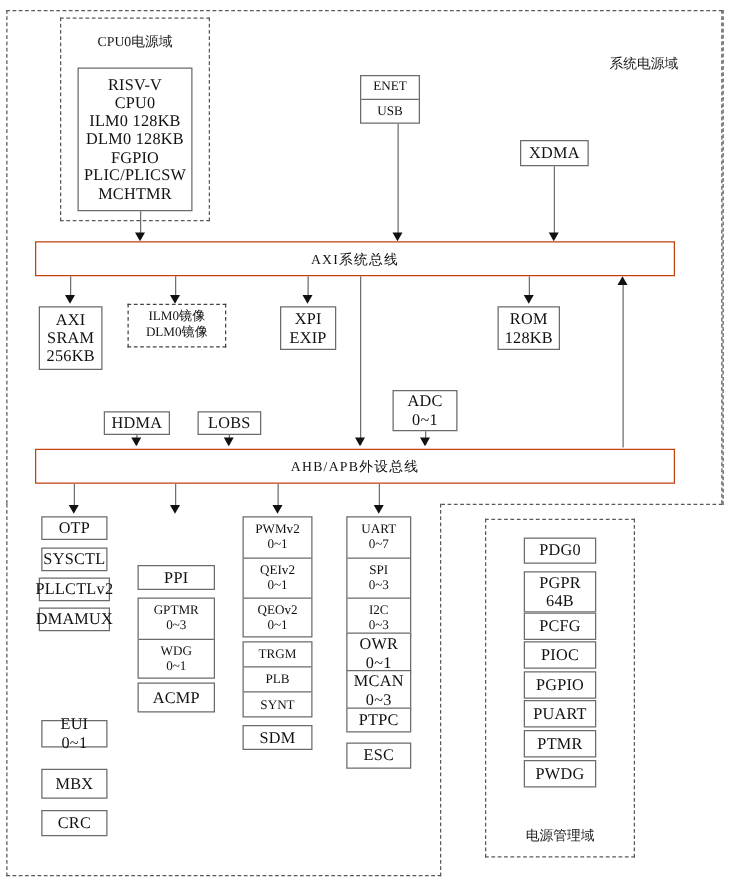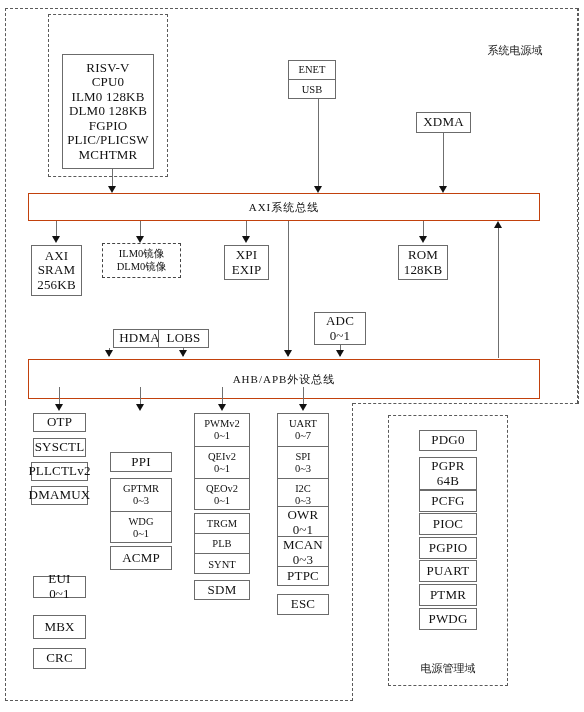--- a/index.html
+++ b/index.html
@@ -89,20 +89,21 @@
 
 <div id="stage">
 
   <div class="dashbox" style="left:5px;top:8px;width:573px;height:395px;border-bottom:none;"></div>
   <div class="dashbox" style="left:5px;top:403px;width:348px;height:298px;border-top:none;"></div>
   <div class="hline" style="left:353px;top:403px;width:225px;height:0;border-top:1px dashed #5a5a5a;background:none;"></div>
   <div class="vline" style="left:578px;top:8px;width:0;height:396px;border-left:1px dashed #5a5a5a;background:none;"></div>
   <div class="dashlabel" style="left:460px;top:43px;width:110px;">系统电源域</div>
 
   <div class="dashbox" style="left:48px;top:14px;width:120px;height:163px;"></div>
+  <div class="dashlabel" style="left:48px;top:26px;width:120px;">CPU0电源域</div>
 
   <div class="box" style="left:62px;top:54px;width:92px;height:115px;">
     <span class="ln">RISV-V</span>
     <span class="ln">CPU0</span>
     <span class="ln">ILM0  128KB</span>
     <span class="ln">DLM0  128KB</span>
     <span class="ln">FGPIO</span>
     <span class="ln">PLIC/PLICSW</span>
     <span class="ln">MCHTMR</span>
   </div>
@@ -162,40 +163,40 @@
   <div class="box" style="left:224px;top:245px;width:45px;height:35px;">
     <span class="ln">XPI</span>
     <span class="ln">EXIP</span>
   </div>
 
   <div class="box" style="left:398px;top:245px;width:50px;height:35px;">
     <span class="ln">ROM</span>
     <span class="ln">128KB</span>
   </div>
 
-  <div class="box" style="left:83px;top:329px;width:53px;height:19px;margin-left:30px;">
+  <div class="box" style="left:83px;top:329px;width:53px;height:19px;">
     <span class="ln">HDMA</span>
   </div>
   <div class="vline" style="left:109px;top:348px;height:8px;"></div>
   <div class="arrow-down" style="left:105px;top:350px;"></div>
 
   <div class="box" style="left:158px;top:329px;width:51px;height:19px;">
     <span class="ln">LOBS</span>
   </div>
   <div class="vline" style="left:183px;top:348px;height:8px;"></div>
   <div class="arrow-down" style="left:179px;top:350px;"></div>
 
   <div class="box" style="left:314px;top:312px;width:52px;height:33px;">
     <span class="ln">ADC</span>
     <span class="ln">0~1</span>
   </div>
   <div class="vline" style="left:340px;top:345px;height:11px;"></div>
   <div class="arrow-down" style="left:336px;top:350px;"></div>
 
-  <div class="bus" style="left:28px;top:359px;width:512px;height:40px;">
+  <div class="bus" style="left:28px;top:359px;width:512px;height:28px;">
     <span>AHB/APB外设总线</span>
   </div>
 
   <div class="vline" style="left:59px;top:387px;height:18px;"></div>
   <div class="arrow-down" style="left:55px;top:404px;"></div>
   <div class="vline" style="left:140px;top:387px;height:18px;"></div>
   <div class="arrow-down" style="left:136px;top:404px;"></div>
   <div class="vline" style="left:222px;top:387px;height:18px;"></div>
   <div class="arrow-down" style="left:218px;top:404px;"></div>
   <div class="vline" style="left:303px;top:387px;height:18px;"></div>

